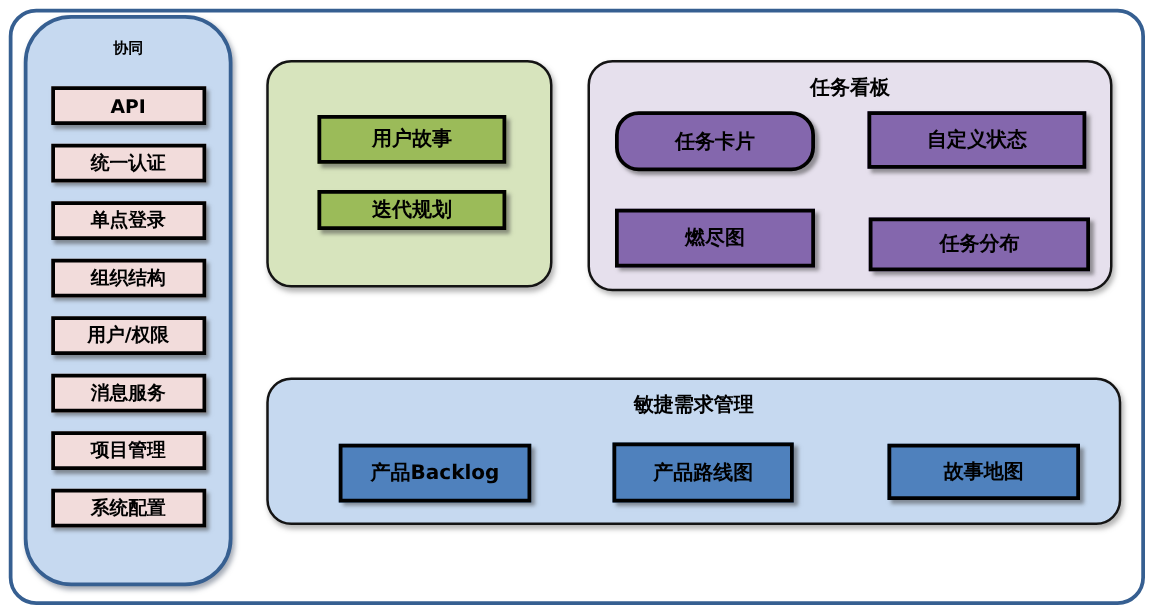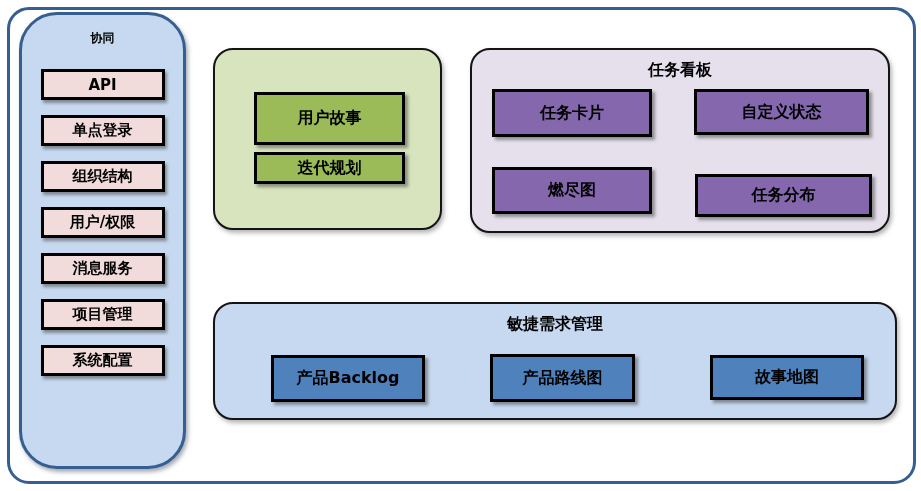--- a/index.html
+++ b/index.html
@@ -62,42 +62,43 @@
     position:absolute;box-sizing:border-box;
     border:3px solid var(--item-border,#000);
     display:flex;align-items:center;justify-content:center;
     font-size:16px;font-weight:bold;
     box-shadow:3px 3px 3px rgba(60,60,60,0.5);
   }
   .fb-green{background:var(--green-item,#9bbb59);}
   .fb-purple{background:var(--purple-item,#8467ad);}
   .fb-blue{background:var(--blue-item,#4f81bd);}
   
-  .fb-user-story{left:39px;top:42px;width:151px;height:53px;}
+  .fb-user-story{left:39px;top:42px;width:151px;height:39px;}
   .fb-iteration-planning{left:39px;top:102px;width:151px;height:32px;}
   
-  .fb-task-card{left:20px;top:39px;width:160px;height:48px;}
+  .fb-task-card{left:20px;top:39px;width:160px;height:48px;border-radius:19px;}
   .fb-custom-status{left:222px;top:39px;width:175px;height:46px;}
   .fb-burndown{left:20px;top:117px;width:160px;height:47px;}
   .fb-task-distribution{left:223px;top:124px;width:177px;height:43px;}
   
   .fb-product-backlog{left:56px;top:51px;width:154px;height:47px;}
   .fb-product-roadmap{left:275px;top:50px;width:145px;height:48px;}
   .fb-story-map{left:495px;top:51px;width:154px;height:45px;}
 </style>
 </head>
 <body>
 
 <div class="stage">
   <div class="outer-frame"></div>
 
   <div class="sidebar">
     <div class="sidebar-title">协同</div>
     <div class="sidebar-items">
       <div class="side-item">API</div>
+      <div class="side-item">统一认证</div>
       <div class="side-item">单点登录</div>
       <div class="side-item">组织结构</div>
       <div class="side-item">用户/权限</div>
       <div class="side-item">消息服务</div>
       <div class="side-item">项目管理</div>
       <div class="side-item">系统配置</div>
     </div>
   </div>
 
   <div class="group group-iteration">

